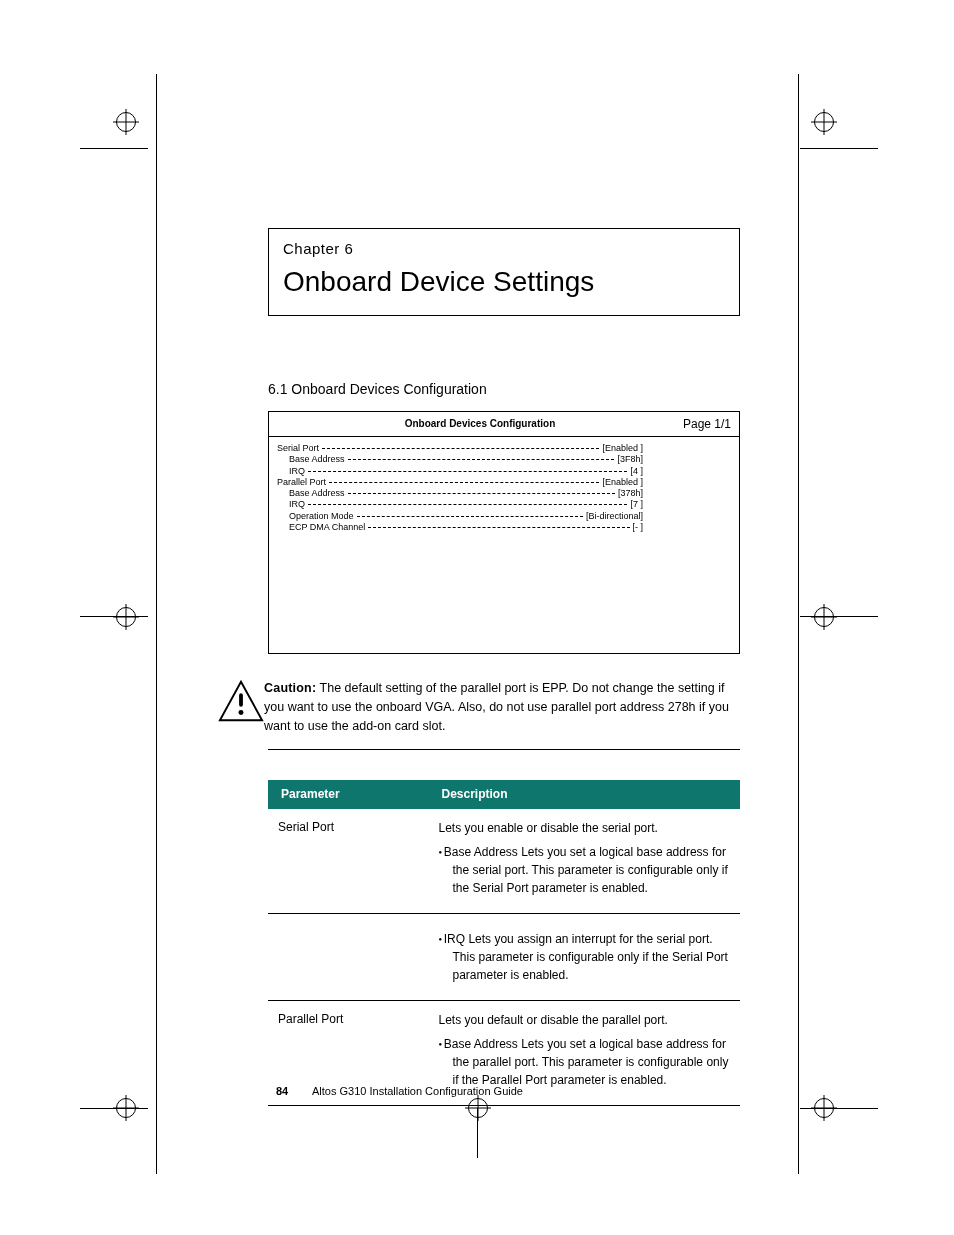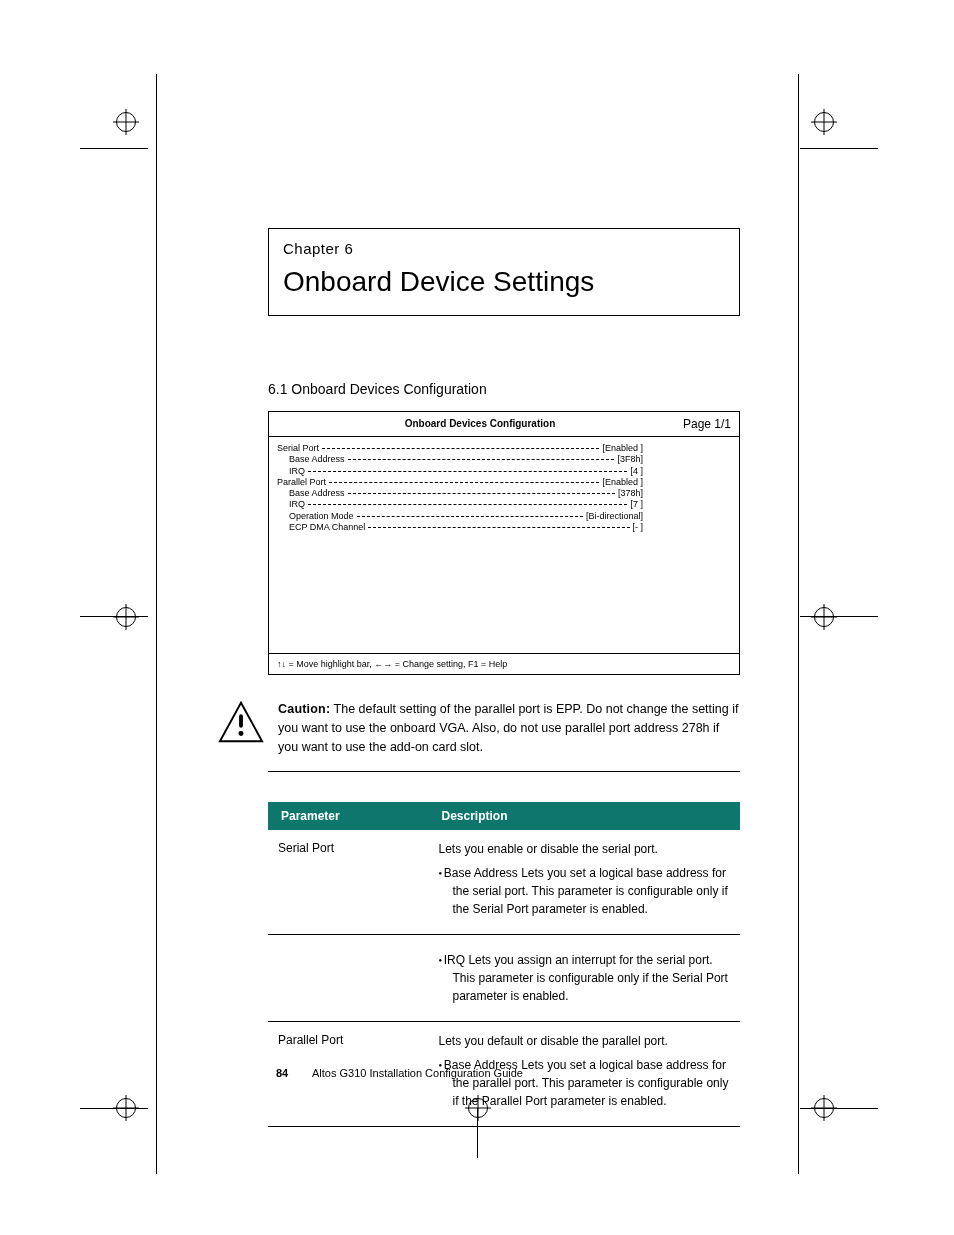--- a/index.html
+++ b/index.html
@@ -83,21 +83,20 @@
   .bios-help {
     border-top: 1px solid #000;
     font-size: 9px;
     padding: 4px 8px;
   }
 
   
   .caution {
     display:flex;
     align-items:flex-start;
-    gap: 14px;
     border-bottom: 1px solid #000;
     padding-bottom: 14px;
     margin-bottom: 30px;
   }
   .caution-text { flex:1; font-size: 12.5px; line-height:1.5; }
   .caution-text .lead { font-weight:600; letter-spacing:0.2px; }
   .warn-icon {
     flex: 0 0 46px;
     height: 44px;
     margin-left: -50px;
@@ -119,21 +118,21 @@
     border-bottom: 1px solid #000;
   }
   table.params td.pname { width: 34%; font-weight:400; }
   table.params td.pdesc { font-weight:300; line-height:1.5; }
   table.params td.pdesc .sub { display:block; padding-left:14px; text-indent:-14px; margin-top:6px; }
   table.params td.pdesc .sub::before { content:"\25CF\00a0"; font-size:6px; vertical-align:2px; }
 
   .footer {
     position:absolute;
     left:276px;
-    bottom: 154px;
+    bottom: 136px;
     width: 472px;
     display:flex;
     font-size:11px;
     color:#000;
   }
   .footer .pn { font-weight:600; width:36px; }
   .footer .ft { font-weight:300; }
 </style>
 </head>
 <body>
@@ -226,21 +225,20 @@
             <span class="bios-val">[Bi-directional]</span>
             <span class="bios-padright"></span>
           </div>
           <div class="bios-row indent">
             <span class="bios-label">ECP DMA Channel</span>
             <span class="bios-dots"></span>
             <span class="bios-val">[- ]</span>
             <span class="bios-padright"></span>
           </div>
         </div>
-      <div class="bios-help">↑↓ = Move highlight bar, ←→ = Change setting, F1 = Help</div>
     </div>
 
     <div class="caution">
       <svg class="warn-icon" viewBox="0 0 48 44">
         <polygon points="24,2 46,42 2,42" fill="none" stroke="#000" stroke-width="2"></polygon>
         <rect x="22" y="14" width="4" height="14" rx="2" fill="#000"></rect>
         <circle cx="24" cy="34" r="2.6" fill="#000"></circle>
       </svg>
       <div class="caution-text">
         <span class="lead">Caution:</span>

